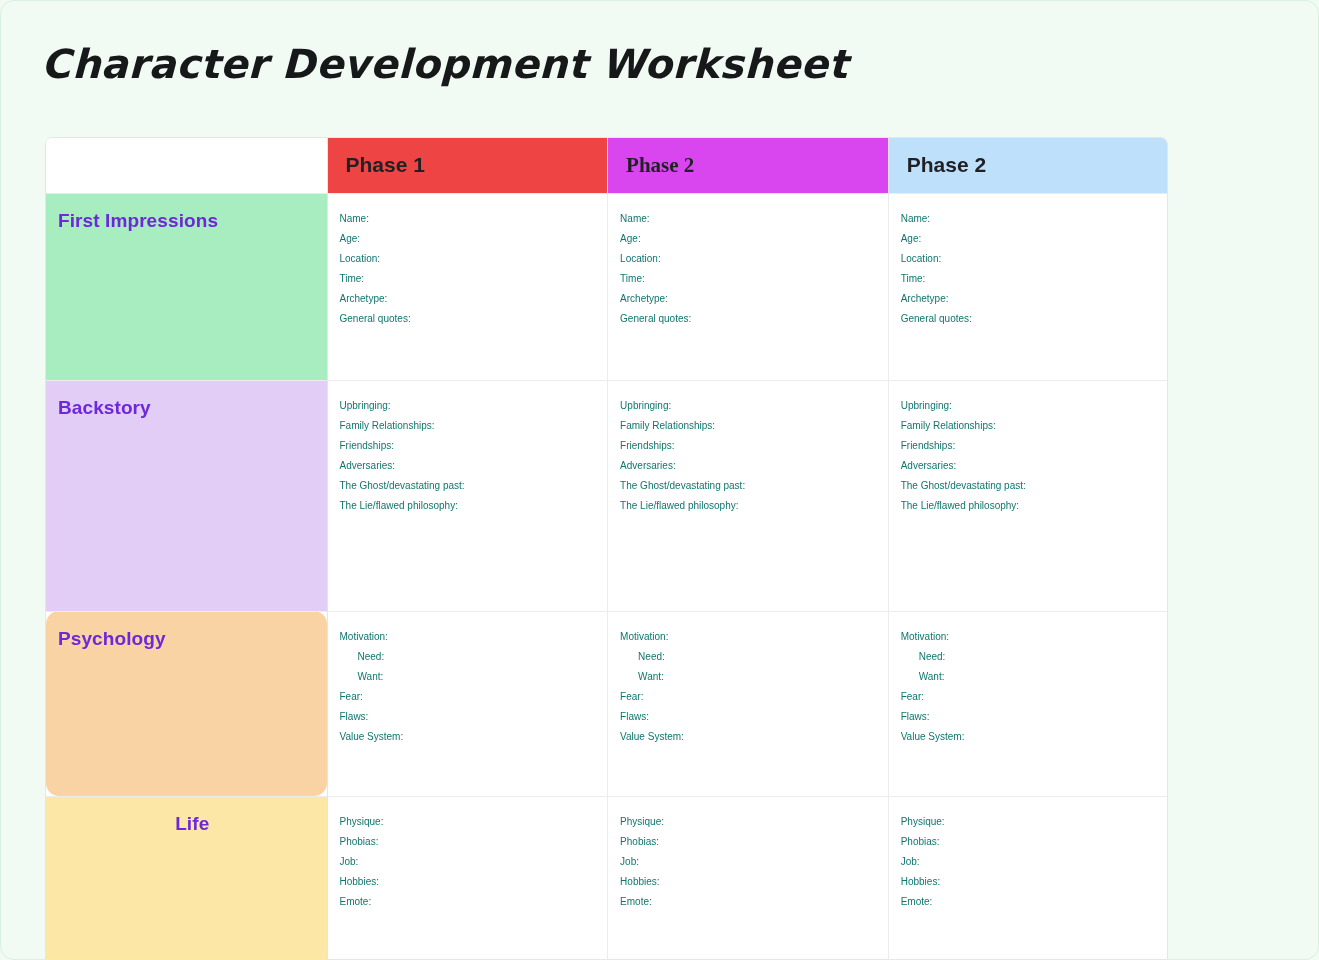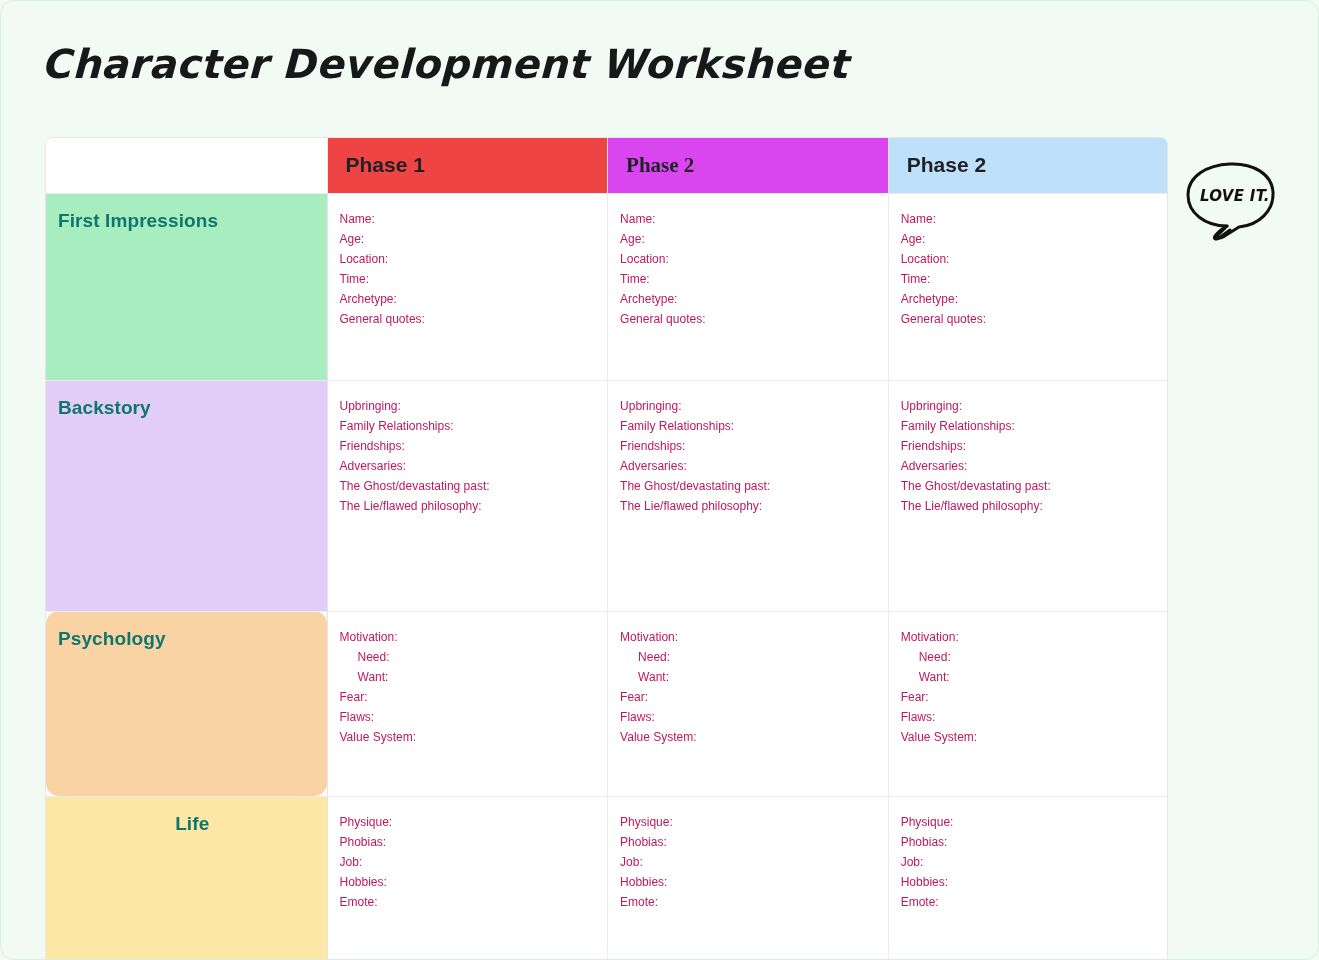--- a/index.html
+++ b/index.html
@@ -84,35 +84,35 @@
     vertical-align: top;
     border-top: 1px solid #ececec;
     border-right: 1px solid #ececec;
   }
   tbody td:last-child { border-right: none; }
 
   td.rowlabel {
     padding: 16px 0 0 12px;
     font-size: 19px;
     font-weight: 700;
-    color: #0f766e;
+    color: #6d28d9;
     letter-spacing: 0.1px;
     border-right: 1px solid #e4e4e4;
   }
 
   td.phasecell {
     padding: 15px 0 0 12px;
     background: #ffffff;
   }
 
   .fieldlist {
     list-style: none;
-    font-size: 12px;
+    font-size: 10px;
     line-height: 20.1px;
-    color: #be185d;
+    color: #0f766e;
   }
   .fieldlist li.indent { padding-left: 18px; }
 
   
   tr.r-first   td.rowlabel { background: #a7edc0; }
   tr.r-back    td.rowlabel { background: #e2cdf7; }
   tr.r-psych   td.rowlabel { background: #fad3a4; border-radius: 13px; }
   tr.r-life    td.rowlabel { background: #fce7a6; }
 
   tr.r-first   td { height: 187px; }
@@ -288,25 +288,14 @@
                 <li>Job:</li>
                 <li>Hobbies:</li>
                 <li>Emote:</li>
               </ul>
             </td>
           </tr>
         </tbody>
     </table>
   </div>
 
-  <div id="sticker">
-    <svg viewBox="0 0 96 92" xmlns="http://www.w3.org/2000/svg" aria-hidden="true">
-      <g>
-        <path d="M47 5 C70 4 89 15 90 33 C91 52 76 66 56 68
-                 L40 78 C36 80 33 79 35 76 L44 67
-                 C22 67 5 54 5 36 C5 17 24 6 47 5 Z" fill="none" stroke="#111111" stroke-width="3" stroke-linecap="round" stroke-linejoin="round"></path>
-        <path d="M44 67 C40 69 35 73 32 77 C30 80 33 81 36 79 L47 71" fill="none" stroke="#111111" stroke-width="3" stroke-linecap="round" stroke-linejoin="round"></path>
-      </g>
-      <text class="bubble-text" x="17" y="42" id="sticker-label">LOVE IT.</text>
-    </svg>
-  </div>
 
 </div>
 
 </body></html>

